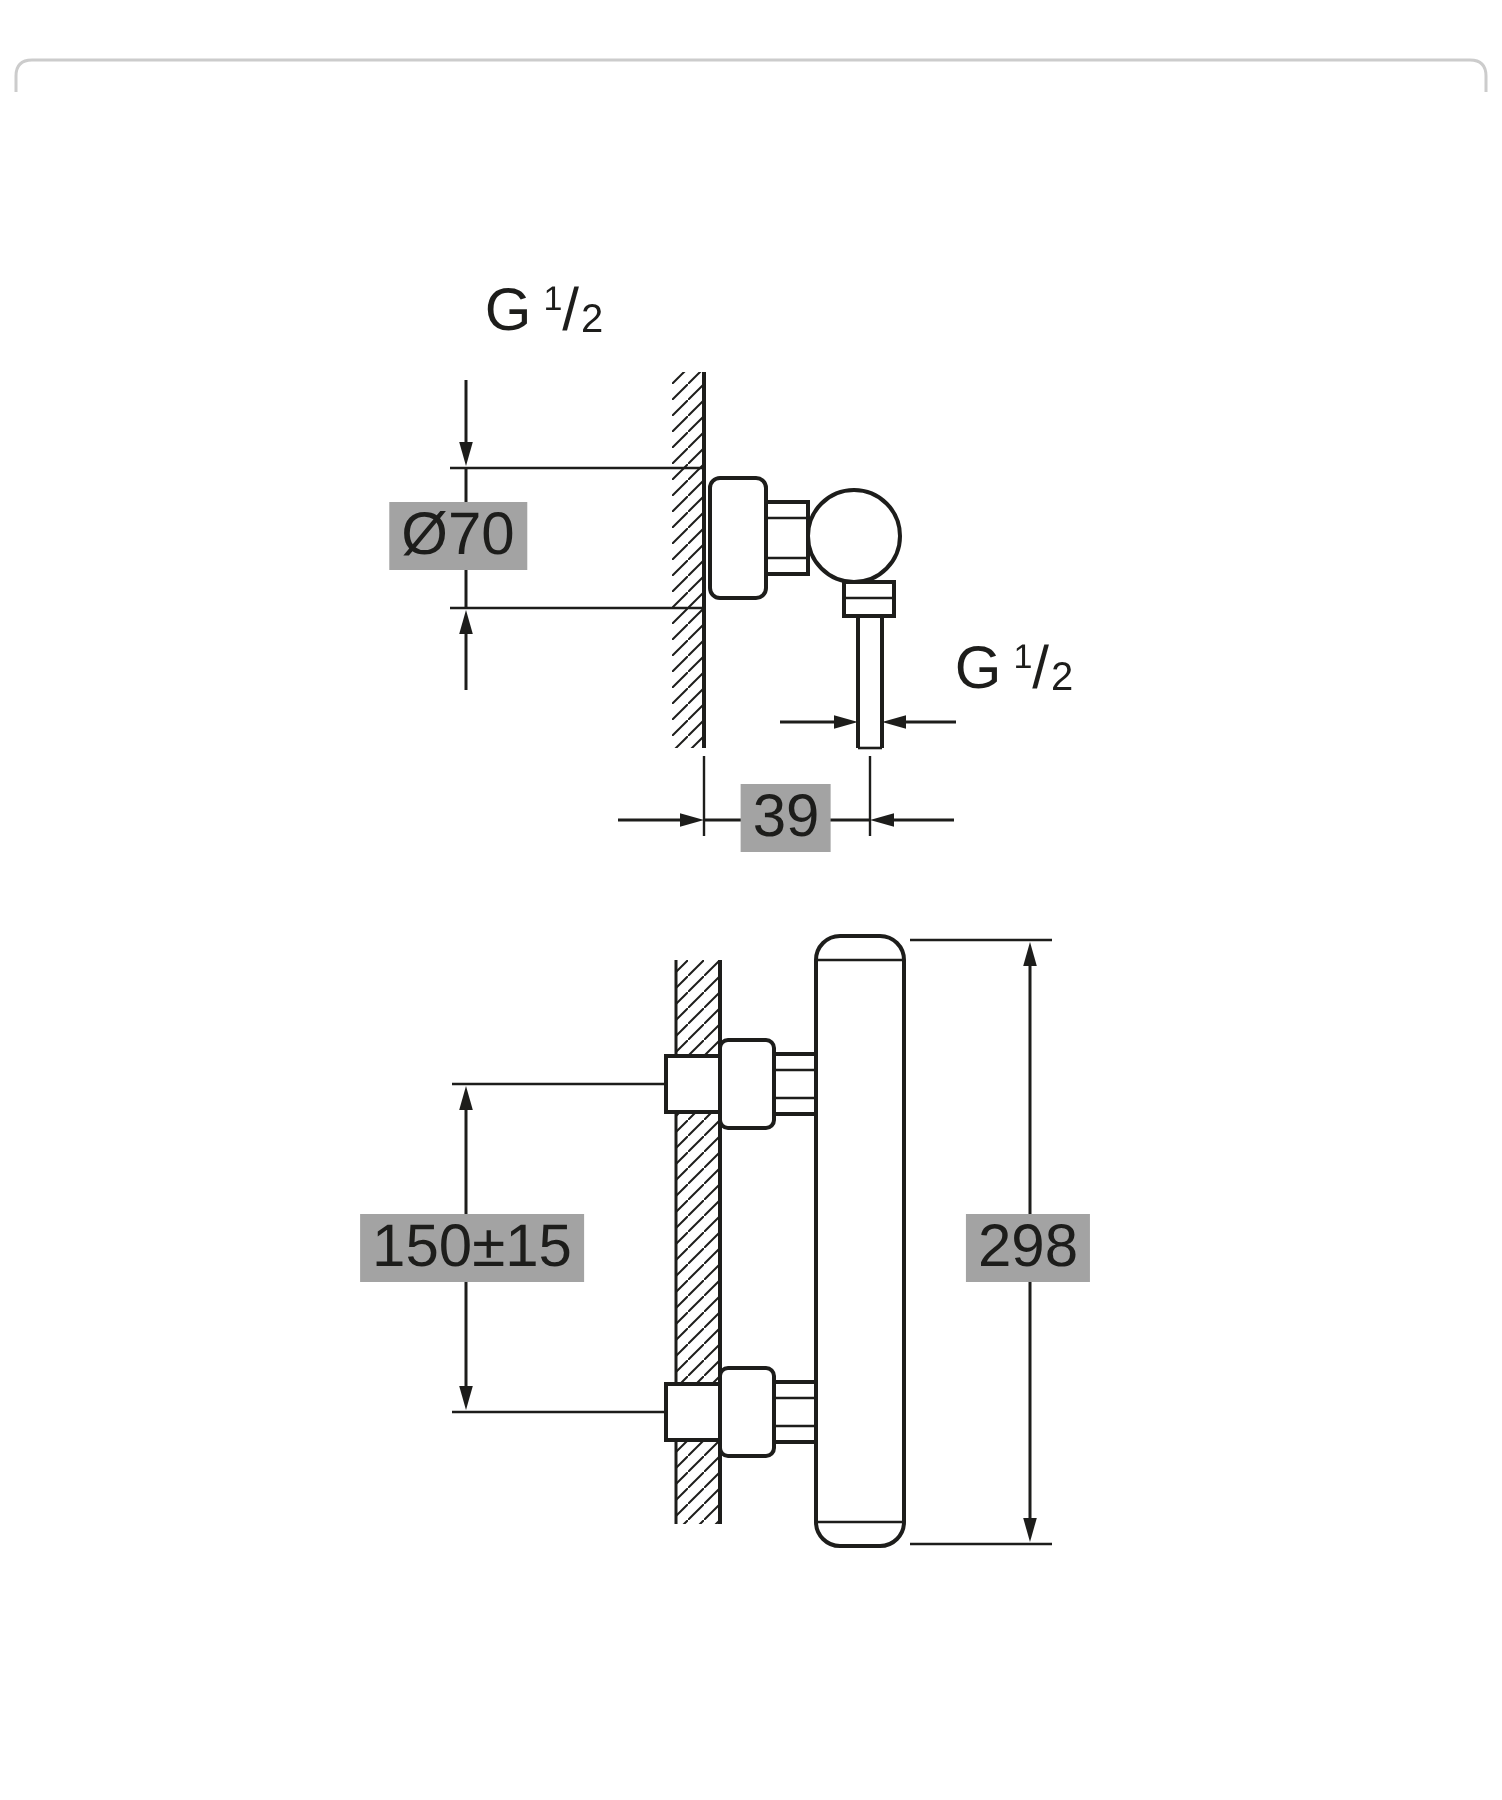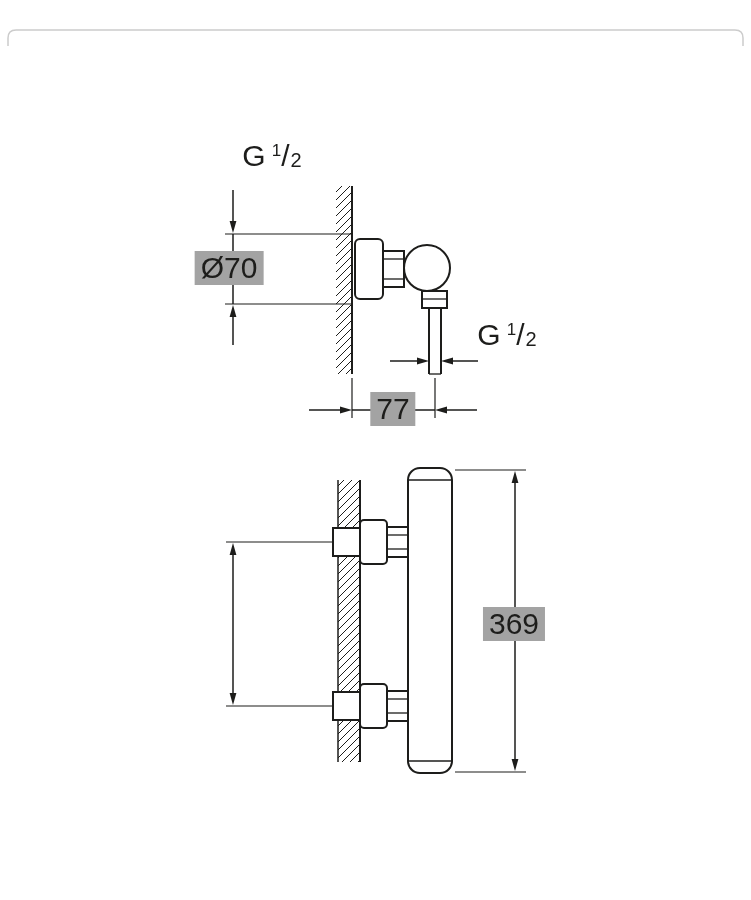--- a/index.html
+++ b/index.html
@@ -141,18 +141,19 @@
 
   <div class="lbl bg" style="left:229px; top:268px">Ø70</div>
 
   <div class="lbl g12" style="left:507px; top:335px">
     <span class="g-main">G</span>
     <span class="g-sup">1</span>
     <span class="g-slash">/</span>
     <span class="g-den">2</span>
   </div>
 
-  <div class="lbl bg" style="left:393px; top:409px">77</div>
+  <div class="lbl bg" style="left:393px; top:409px">39</div>
 
+  <div class="lbl bg" style="left:236px; top:624px">150±15</div>
 
-  <div class="lbl bg" style="left:514px; top:624px">369</div>
+  <div class="lbl bg" style="left:514px; top:624px">298</div>
 
 </div>
 
 </body></html>

